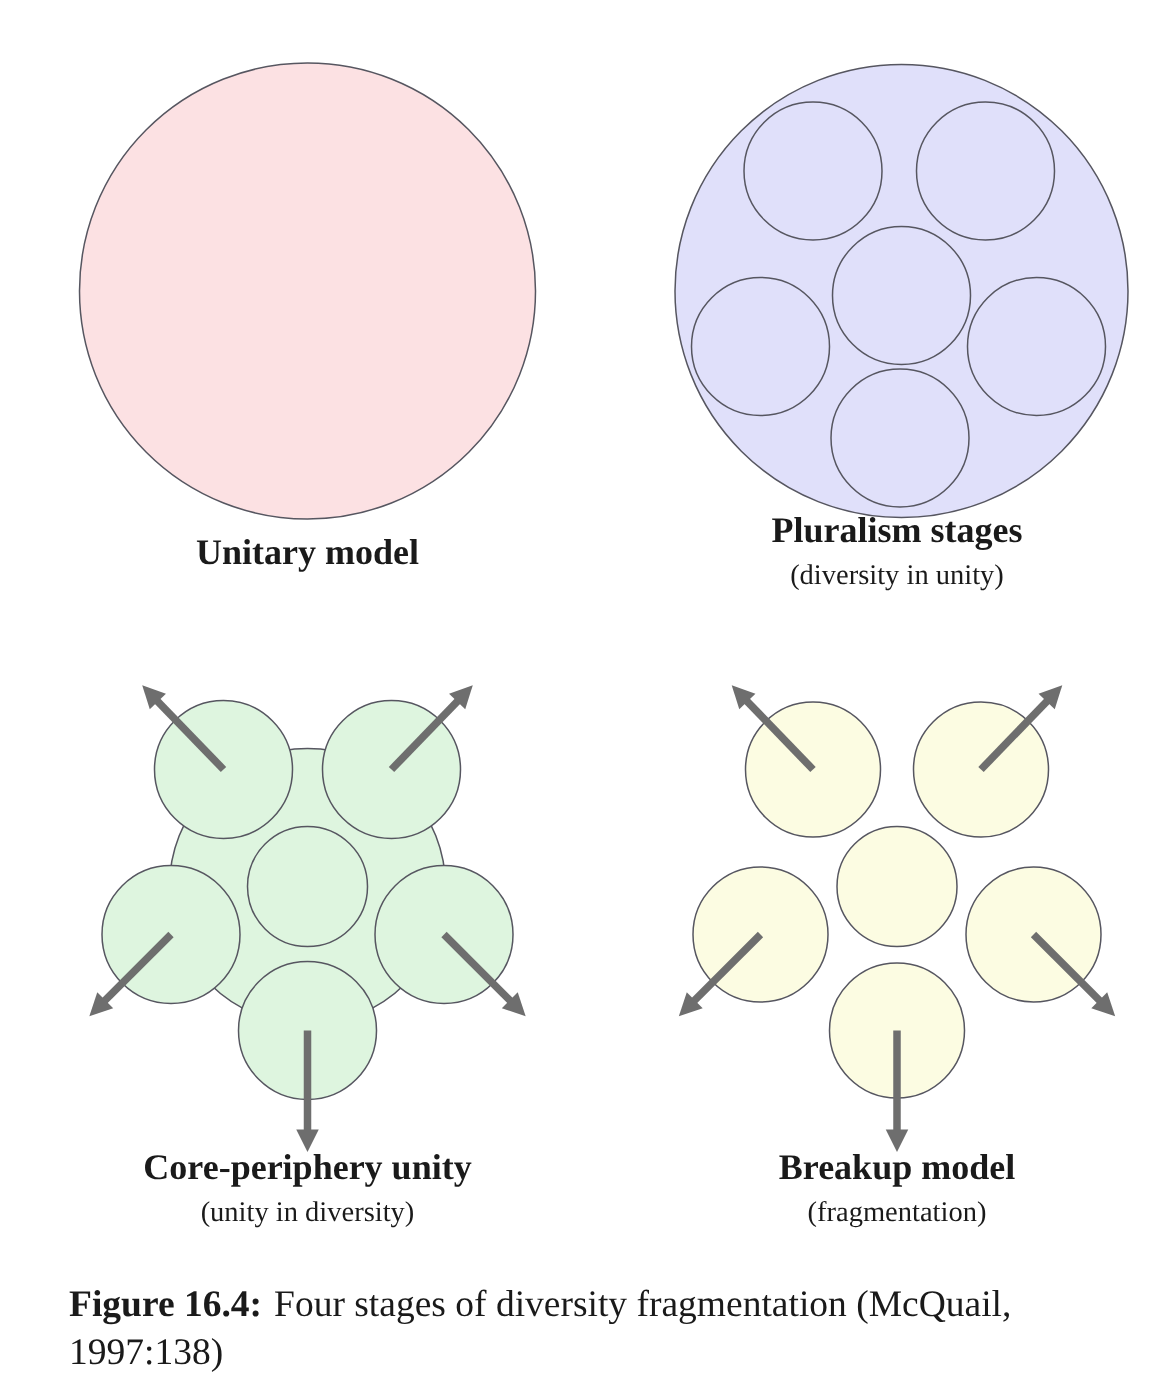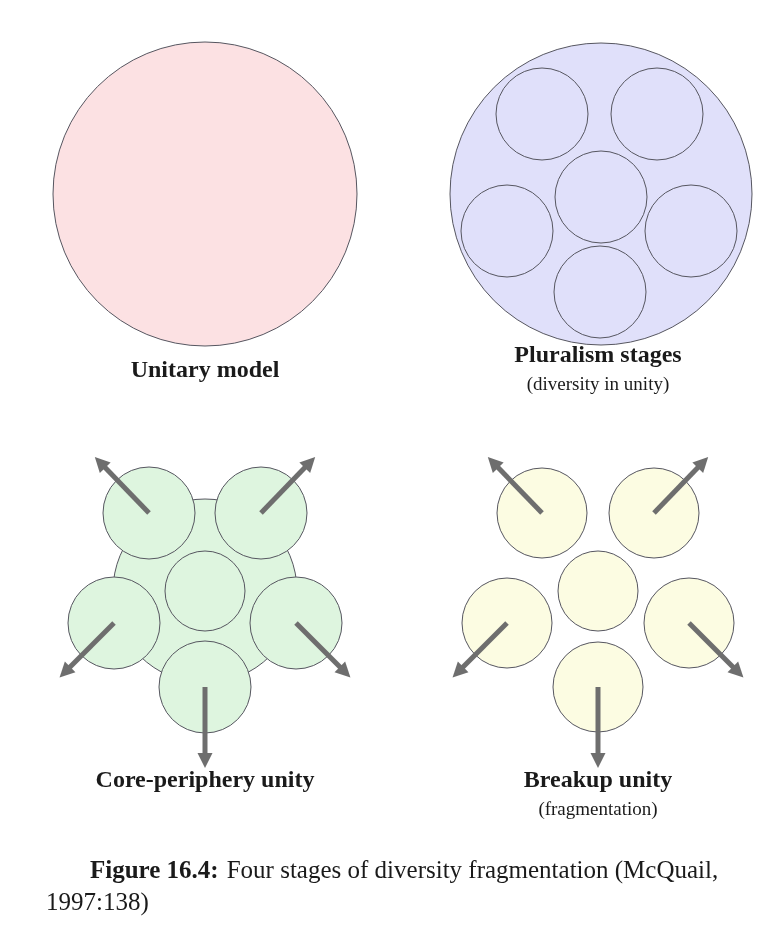--- a/index.html
+++ b/index.html
@@ -54,21 +54,20 @@
     position: absolute;
     left: 46px;
     top: 854px;
     width: 700px;
     font-size: 25px;
     line-height: 32px;
   }
   .caption .cap-label {
     font-weight: bold;
     margin-right: 8px;
-    margin-left: 44px;
   }
 </style>
 </head>
 <body>
 
 <div class="figure">
 
   <svg class="canvas" width="782" height="840" viewBox="0 0 782 840">
 
     <g>
@@ -149,24 +148,25 @@
     <div class="title">Unitary model</div>
   </div>
 
   <div class="label" style="left:443px; top:339px;">
     <div class="title">Pluralism stages</div>
     <div class="subtitle">(diversity in unity)</div>
   </div>
 
   <div class="label" style="left:50px; top:764px;">
     <div class="title">Core-periphery unity</div>
+    <div class="subtitle">(unity in diversity)</div>
   </div>
 
   <div class="label" style="left:443px; top:764px;">
-    <div class="title">Breakup unity</div>
+    <div class="title">Breakup model</div>
     <div class="subtitle">(fragmentation)</div>
   </div>
 
   <div class="caption">
     <div>
       <span class="cap-label">Figure 16.4:</span><span>Four stages of diversity fragmentation (McQuail,</span>
     </div>
     <div>1997:138)</div>
   </div>
 

